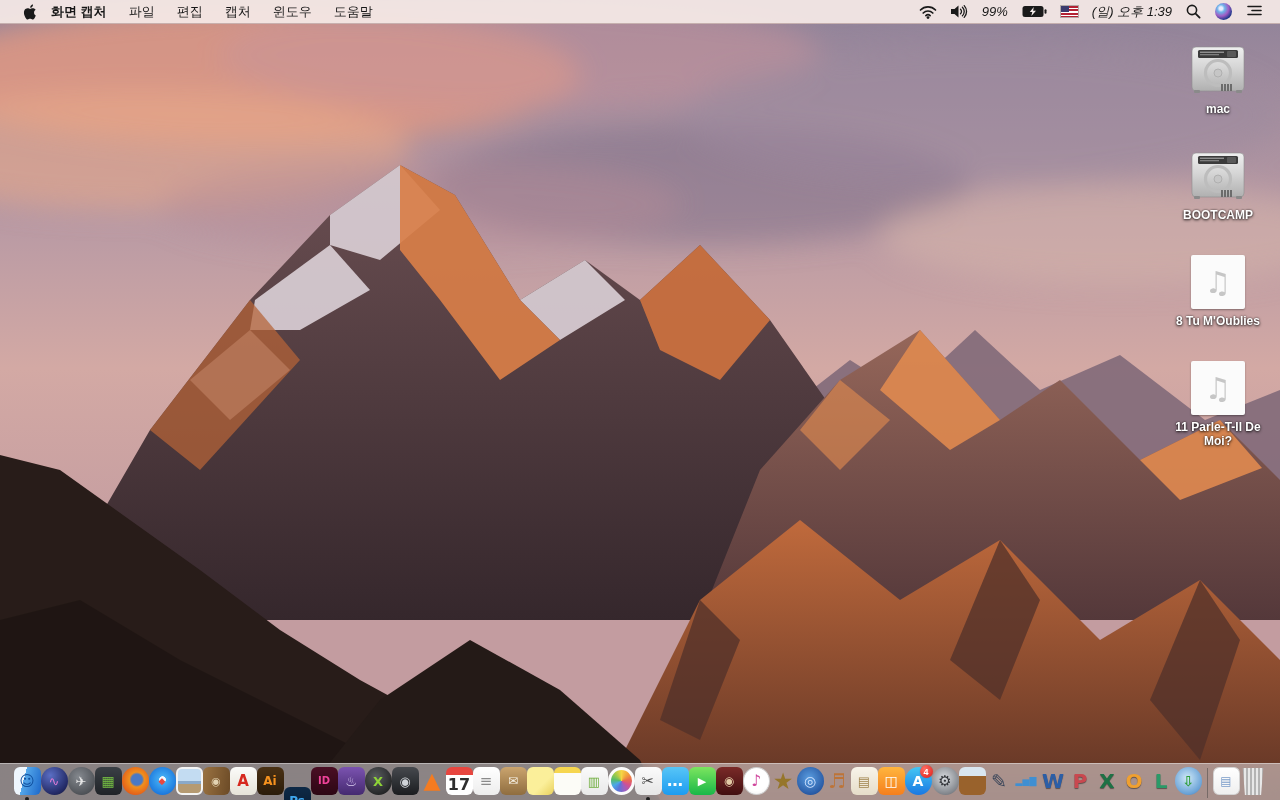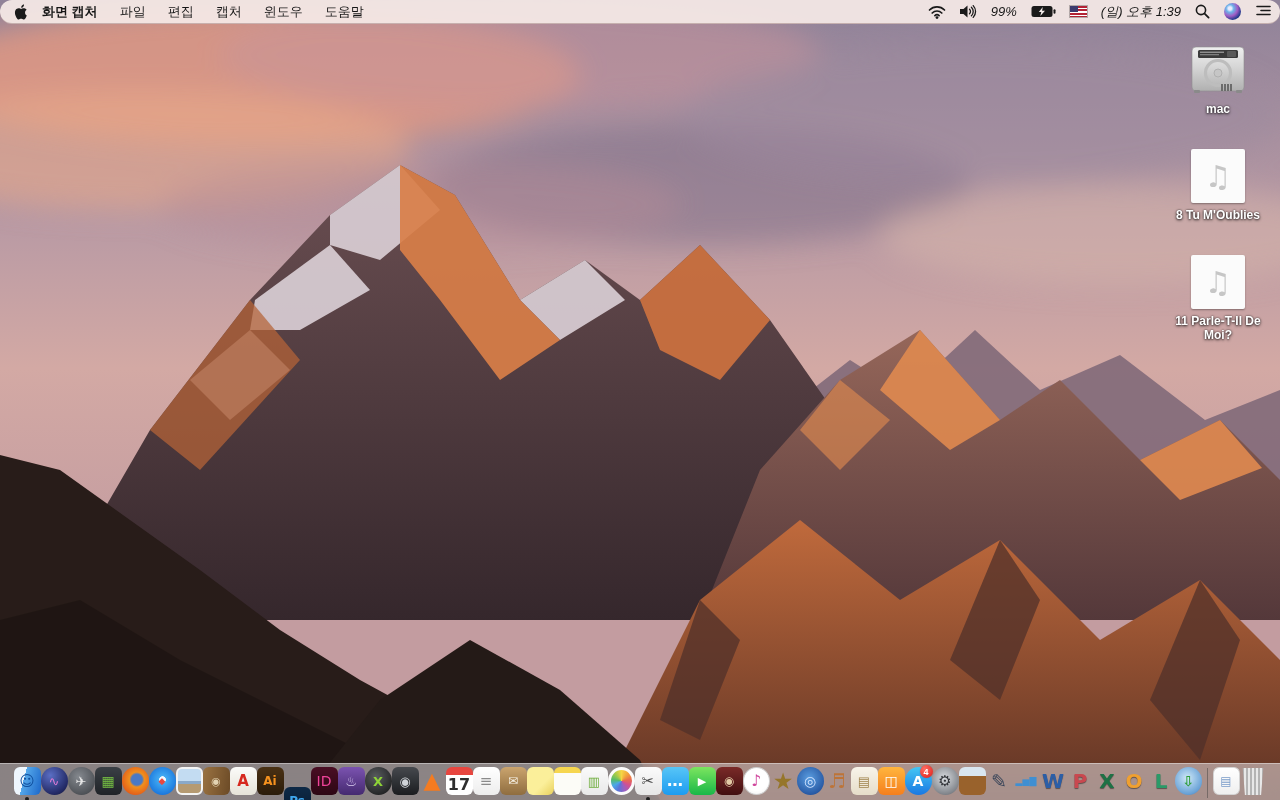--- a/index.html
+++ b/index.html
@@ -3,22 +3,22 @@
 <meta charset="utf-8">
 <style>
   * { margin:0; padding:0; box-sizing:border-box; }
   html,body { width:1280px; height:800px; overflow:hidden; font-family:"Liberation Sans","DejaVu Sans",sans-serif; }
   .wallpaper { position:absolute; inset:0; z-index:0; }
   .wallpaper svg { display:block; width:1280px; height:800px; }
 
   
   .menubar { position:absolute; top:0; left:0; right:0; height:24px; z-index:30;
     background:rgba(245,233,230,0.93); border-bottom:1px solid rgba(120,80,80,0.35);
-    display:flex; justify-content:space-between; align-items:center; padding:0 8px;
-    font-size:13px; color:#161616;border-radius:12px; }
+    display:flex; justify-content:space-between; align-items:center; padding:0 17px;
+    font-size:13px; color:#161616; }
   .mb-left { display:flex; align-items:center; gap:0; }
   .mb-apple { display:flex; align-items:center; padding:0 14px 0 6px; cursor:default; }
   .mb-app { font-weight:bold; margin-right:22px; }
   .mb-item { margin-right:22px; }
   .mb-right { display:flex; align-items:center; gap:14px; }
   .mb-right svg { display:block; }
   .mb-text { white-space:nowrap;font-style:italic; }
   .flag { position:relative; width:17px; height:11px; display:inline-block;
     background:repeating-linear-gradient(to bottom,#b22234 0 1.7px,#ffffff 1.7px 3.4px);
     outline:1px solid rgba(0,0,0,0.25); }
@@ -212,28 +212,50 @@
             <rect x="39" y="38" width="2" height="7"></rect>
           </g>
           <rect x="3" y="44" width="6" height="3" rx="1" fill="#8a8a8a"></rect>
           <rect x="45" y="44" width="6" height="3" rx="1" fill="#8a8a8a"></rect>
         </svg>
       </div>
       <div class="desk-label">mac</div>
     </div>
     <div class="desk-item">
       <div class="desk-art">
-        <div class="audio-tile">♫</div>
-      </div>
-      <div class="desk-label">8 Tu M'Oublies</div>
+        <svg width="54" height="48" viewBox="0 0 54 48">
+          <rect x="1" y="1" width="52" height="44" rx="4" fill="url(#hdg)" stroke="#8e8e8e" stroke-width="0.6"></rect>
+          <rect x="7" y="4" width="40" height="8" rx="1.5" fill="#3b3b3b"></rect>
+          <rect x="9" y="5.6" width="24" height="1.3" fill="#9a9a9a"></rect>
+          <rect x="9" y="8" width="19" height="1.3" fill="#7e7e7e"></rect>
+          <rect x="36" y="5" width="9" height="6" rx="1" fill="#5a5a5a"></rect>
+          <circle cx="27" cy="27" r="12.5" fill="none" stroke="#bdbdbd" stroke-width="3.2"></circle>
+          <circle cx="27" cy="27" r="4" fill="#c6c6c6" stroke="#a0a0a0" stroke-width="0.6"></circle>
+          <g fill="#6c6c6c">
+            <rect x="30" y="38" width="2" height="7"></rect>
+            <rect x="33" y="38" width="2" height="7"></rect>
+            <rect x="36" y="38" width="2" height="7"></rect>
+            <rect x="39" y="38" width="2" height="7"></rect>
+          </g>
+          <rect x="3" y="44" width="6" height="3" rx="1" fill="#8a8a8a"></rect>
+          <rect x="45" y="44" width="6" height="3" rx="1" fill="#8a8a8a"></rect>
+        </svg>
+      </div>
+      <div class="desk-label">BOOTCAMP</div>
     </div>
     <div class="desk-item">
       <div class="desk-art">
         <div class="audio-tile">♫</div>
       </div>
+      <div class="desk-label">8 Tu M'Oublies</div>
+    </div>
+    <div class="desk-item">
+      <div class="desk-art">
+        <div class="audio-tile">♫</div>
+      </div>
       <div class="desk-label">11 Parle-T-Il De Moi?</div>
     </div>
   </div>
 
 <div id="dock">
     <div class="dock-item">
       <div class="dock-ic" style="background: linear-gradient(105deg, rgb(238, 246, 253) 0%, rgb(238, 246, 253) 38%, rgb(85, 168, 234) 38%, rgb(27, 102, 201) 100%); border-radius: 22%;">
         <span style="color: rgb(15, 79, 158); font-size: 15px;">☺</span>
       </div>
       <span class="dock-dot"></span>
@@ -279,21 +301,21 @@
         <span style="color: rgb(246, 146, 30); font-size: 12px; font-weight: bold;">Ai</span>
       </div>
     </div>
     <div class="dock-item">
       <div class="dock-ic" style="background: linear-gradient(rgb(14, 42, 71), rgb(7, 26, 48)); border-radius: 22%; margin-top: 20px;">
         <span style="color: rgb(63, 168, 240); font-size: 12px; font-weight: bold;">Ps</span>
       </div>
     </div>
     <div class="dock-item">
       <div class="dock-ic" style="background: linear-gradient(rgb(74, 14, 36), rgb(45, 7, 21)); border-radius: 22%;">
-        <span style="color: rgb(240, 67, 154); font-size: 14px; font-weight: normal;">ID</span>
+        <span style="color: rgb(240, 67, 154); font-size: 10px; font-weight: bold;">ID</span>
       </div>
     </div>
     <div class="dock-item">
       <div class="dock-ic" style="background: linear-gradient(rgb(123, 83, 176), rgb(69, 42, 112)); border-radius: 22%;">
         <span style="color: rgb(217, 205, 240); font-size: 13px;">♨</span>
       </div>
     </div>
     <div class="dock-item">
       <div class="dock-ic" style="background: radial-gradient(circle at 40% 35%, rgb(88, 91, 94), rgb(18, 19, 20)); border-radius: 50%;">
         <span style="color: rgb(142, 212, 55); font-size: 13px; font-weight: bold;">X</span>

